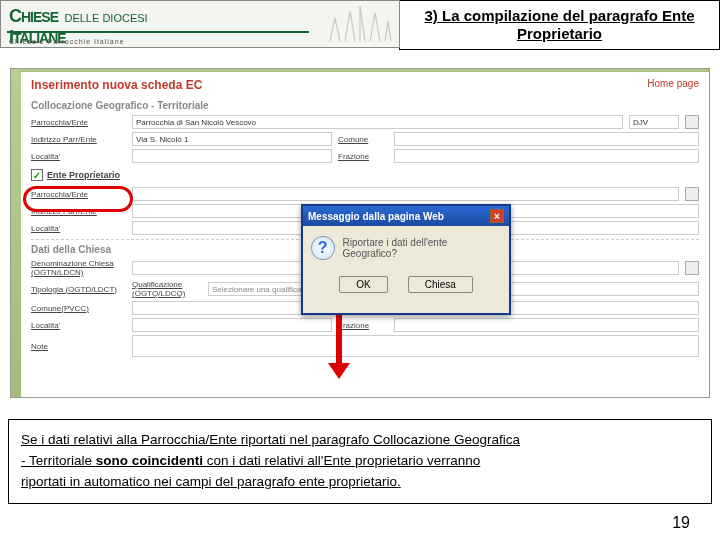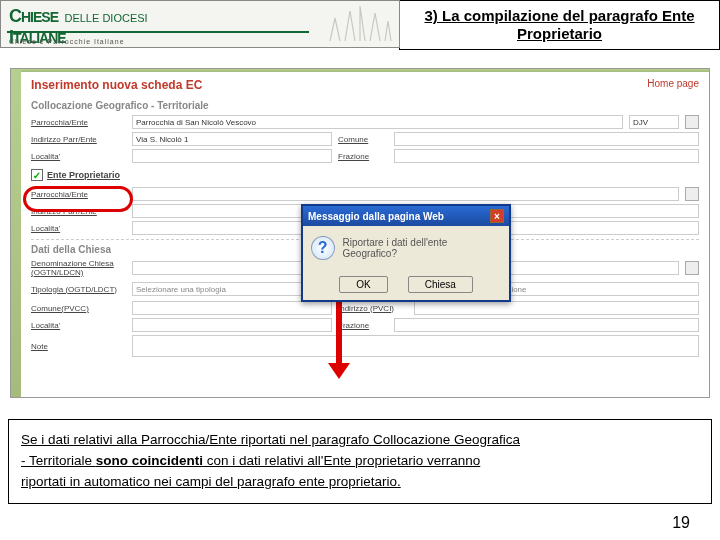--- a/index.html
+++ b/index.html
@@ -37,21 +37,21 @@
   .red-circle { position: absolute; border: 3px solid #d00; border-radius: 14px; width: 110px; height: 26px; left: 12px; top: 117px; pointer-events: none; }
   .red-arrow { position: absolute; left: 325px; top: 146px; width: 6px; height: 150px; background: #d00; }
   .red-arrow::after { content: ""; position: absolute; bottom: -14px; left: -8px; border-left: 11px solid transparent; border-right: 11px solid transparent; border-top: 16px solid #d00; }
 
   
   .modal { position: absolute; left: 290px; top: 135px; width: 210px; background: #ece9d8; border: 2px solid #113a8a; box-shadow: 0 2px 6px rgba(0,0,0,.4); font-size: 10px; }
   .modal-tb { background: linear-gradient(#2a6ad4,#1b4aa0); color: #fff; padding: 3px 5px; display: flex; justify-content: space-between; align-items: center; font-weight: bold; font-size: 10px; }
   .modal-x { width: 14px; height: 14px; background: #d04028; color: #fff; display: flex; align-items: center; justify-content: center; font-size: 10px; border: 1px solid #963; }
   .modal-body { padding: 10px 8px; display: flex; align-items: center; gap: 8px; }
   .q-icon { width: 24px; height: 24px; border-radius: 50%; background: radial-gradient(#fff,#cde3f7); border: 1px solid #89b; color: #2a6ad4; font-size: 16px; font-weight: bold; display: flex; align-items: center; justify-content: center; }
-  .modal-btns { display: flex; justify-content: center; gap: 20px; padding: 6px 0 7px; }
+  .modal-btns { display: flex; justify-content: center; gap: 20px; padding: 6px 0 20px; }
   .modal-btns button { font-size: 10px; padding: 2px 16px; background: #ece9d8; border: 1px solid #888; border-radius: 2px; }
 
   
   .caption { position: absolute; left: 8px; right: 8px; bottom: 36px; border: 1px solid #000; padding: 10px 12px; font-size: 13.5px; line-height: 1.55; }
   .caption .u { text-decoration: underline; }
   .caption b { font-weight: bold; }
 
   .pagenum { position: absolute; right: 30px; bottom: 8px; font-size: 16px; }
 </style>
 </head>
@@ -131,21 +131,20 @@
 
     <div class="sep"></div>
     <div class="sec-sub" style="margin-top:2px">Dati della Chiesa</div>
     <div class="row">
       <span class="lbl" style="width:95px">Denominazione Chiesa (OGTN/LDCN)</span>
       <span class="fld"></span>
       <span class="doc-icon"></span>
     </div>
     <div class="row">
       <span class="lbl">Tipologia (OGTD/LDCT)</span>
-      <span class="fld" style="flex:0 0 200px;color:#888">Selezionare una tipologia</span>
       <span class="lbl2" style="width:70px">Qualificazione (OGTQ/LDCQ)</span>
       <span class="fld" style="color:#888">Selezionare una qualificazione</span>
     </div>
     <div class="row">
       <span class="lbl">Comune(PVCC)</span>
       <span class="fld" style="flex:0 0 200px"></span>
       <span class="lbl2" style="width:70px">Indirizzo (PVCI)</span>
       <span class="fld"></span>
     </div>
     <div class="row">

